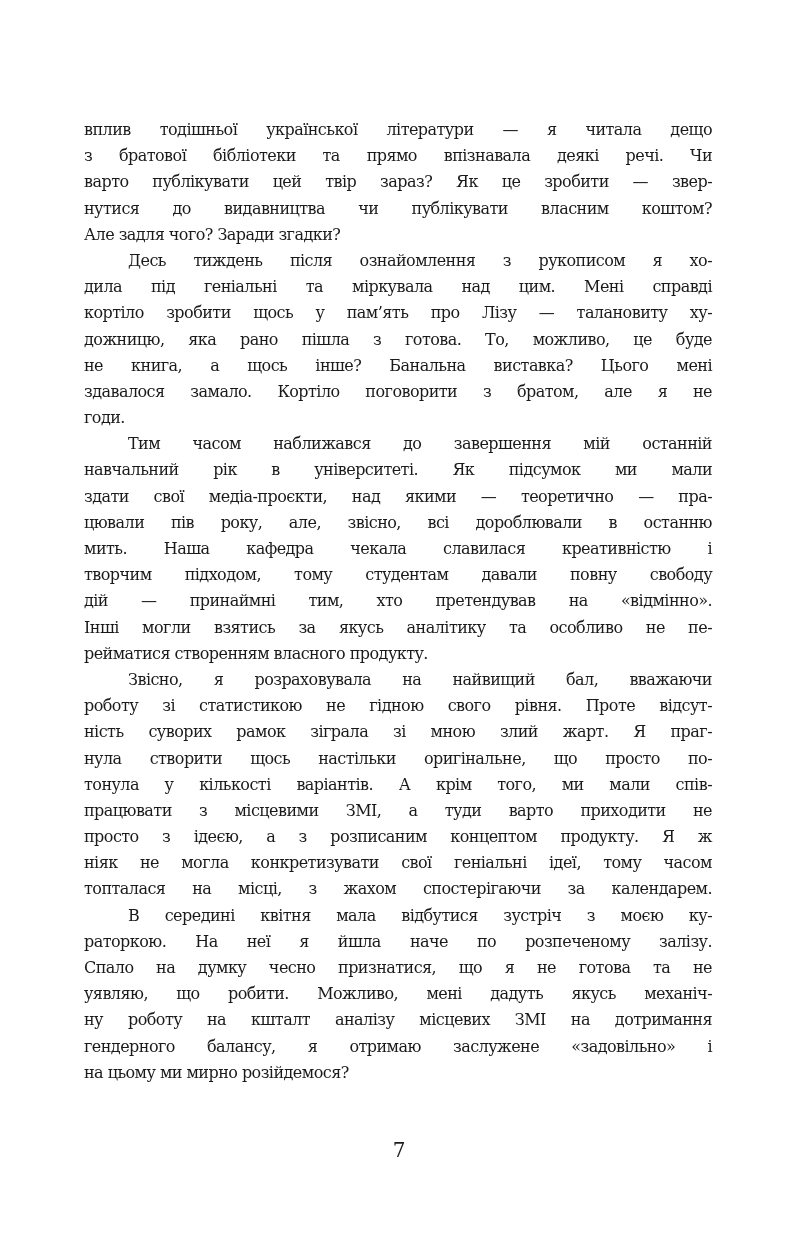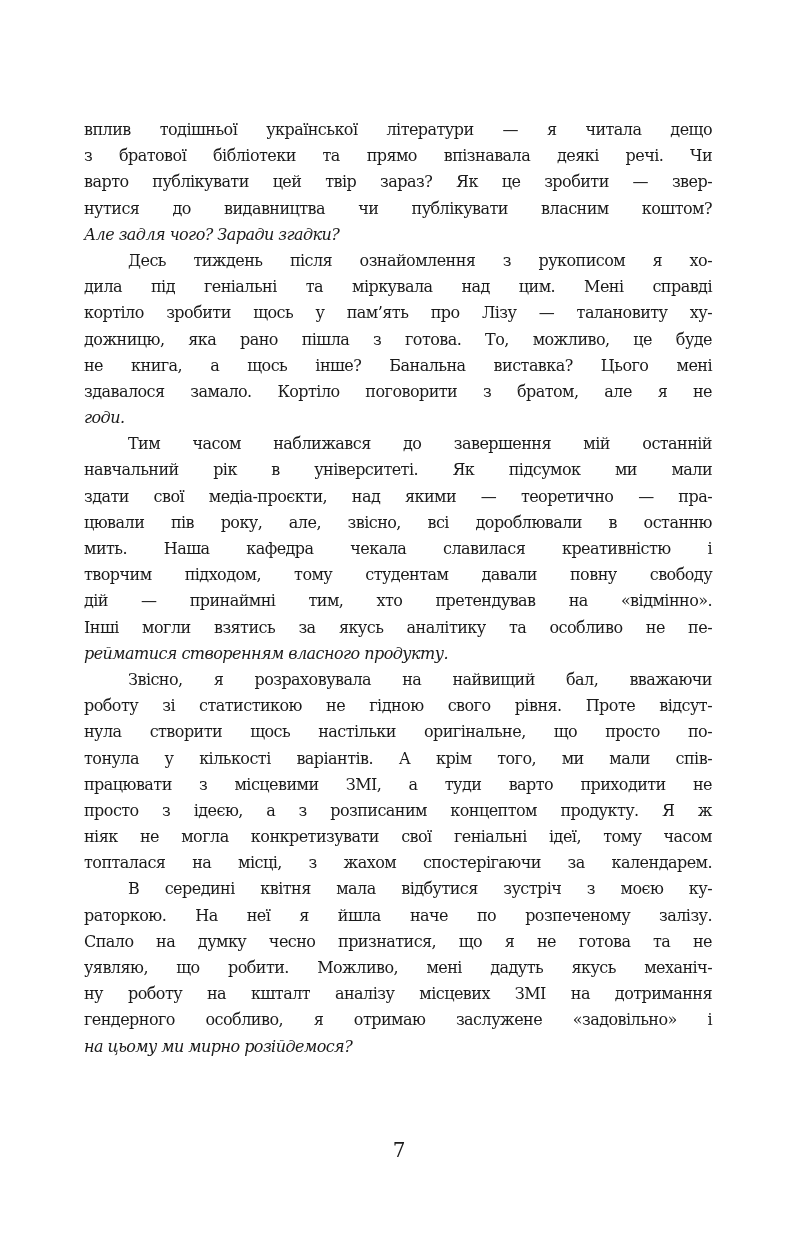--- a/index.html
+++ b/index.html
@@ -15,21 +15,21 @@
     color: #1a1a1a;
     letter-spacing: -0.55px;
   }
   .line {
     display: block;
     height: 26.2px;
     white-space: nowrap;
     text-align: justify;
     text-align-last: justify;
   }
-  .line.last { text-align-last: left; font-style: italic; }
+  .line.last { text-align-last: left; }
   .line.indent { padding-left: 44px; }
   .page-number {
     position: absolute;
     left: 0;
     width: 798px;
     top: 1138px;
     text-align: center;
     font-family: "DejaVu Serif", "Liberation Serif", serif;
     font-size: 20px;
     color: #1a1a1a;
@@ -66,32 +66,33 @@
     <span class="line">мить. Наша кафедра чекала славилася креативністю і</span>
     <span class="line">творчим підходом, тому студентам давали повну свободу</span>
     <span class="line">дій — принаймні тим, хто претендував на «відмінно».</span>
     <span class="line">Інші могли взятись за якусь аналітику та особливо не пе-</span>
     <span class="line last">рейматися створенням власного продукту.</span>
   </div>
 
   <div>
     <span class="line indent">Звісно, я розраховувала на найвищий бал, вважаючи</span>
     <span class="line">роботу зі статистикою не гідною свого рівня. Проте відсут-</span>
+    <span class="line">ність суворих рамок зіграла зі мною злий жарт. Я праг-</span>
     <span class="line">нула створити щось настільки оригінальне, що просто по-</span>
     <span class="line">тонула у кількості варіантів. А крім того, ми мали спів-</span>
     <span class="line">працювати з місцевими ЗМІ, а туди варто приходити не</span>
     <span class="line">просто з ідеєю, а з розписаним концептом продукту. Я ж</span>
     <span class="line">ніяк не могла конкретизувати свої геніальні ідеї, тому часом</span>
     <span class="line">топталася на місці, з жахом спостерігаючи за календарем.</span>
   </div>
 
   <div>
     <span class="line indent">В середині квітня мала відбутися зустріч з моєю ку-</span>
     <span class="line">раторкою. На неї я йшла наче по розпеченому залізу.</span>
     <span class="line">Спало на думку чесно признатися, що я не готова та не</span>
     <span class="line">уявляю, що робити. Можливо, мені дадуть якусь механіч-</span>
     <span class="line">ну роботу на кшталт аналізу місцевих ЗМІ на дотримання</span>
-    <span class="line">гендерного особливо, я отримаю заслужене «задовільно» і</span>
+    <span class="line">гендерного балансу, я отримаю заслужене «задовільно» і</span>
     <span class="line last">на цьому ми мирно розійдемося?</span>
   </div>
 </div>
 
 <div class="page-number">7</div>
 
 </body></html>

